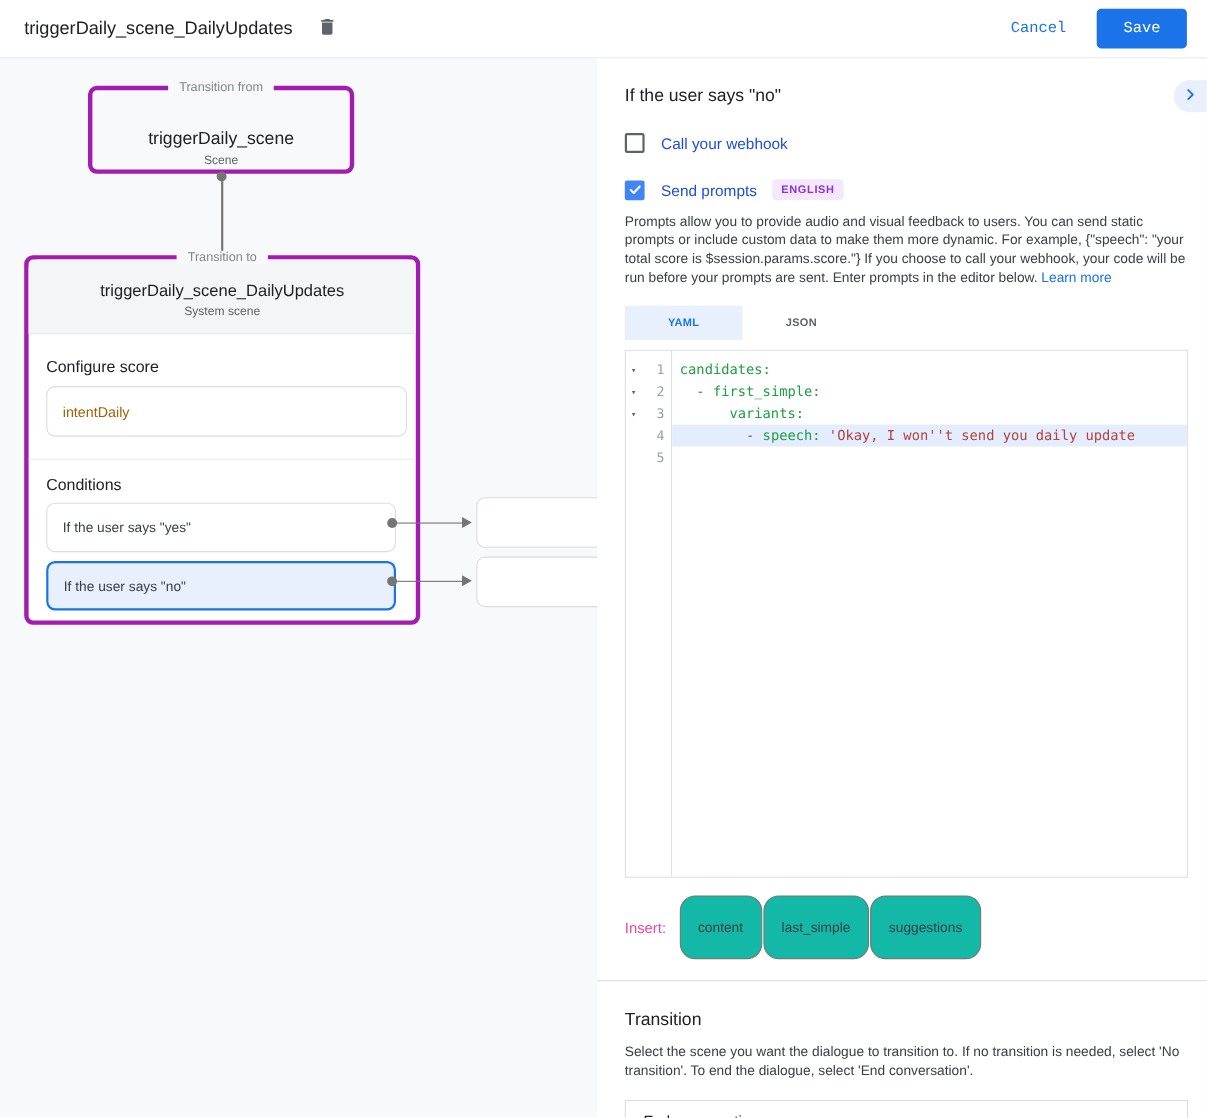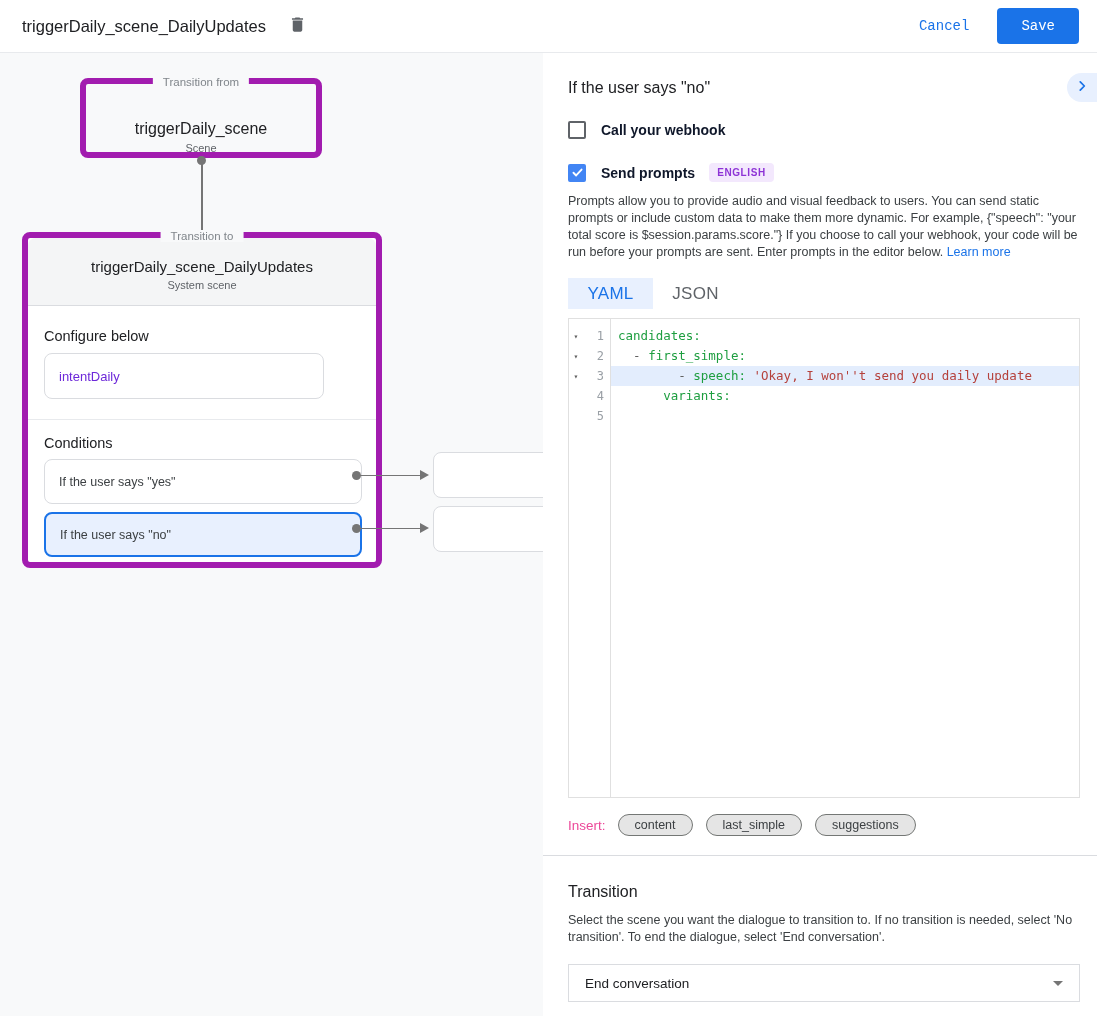--- a/index.html
+++ b/index.html
@@ -11,42 +11,42 @@
   .topbar-title { margin-left:22px; font-size:16.5px; color:#202124; font-weight:400; }
   .trash-btn { margin-left:20px; width:24px; height:24px; border:none; background:transparent; cursor:pointer; display:flex; align-items:center; justify-content:center; }
   .topbar-actions { margin-left:auto; display:flex; align-items:center; gap:28px; padding-right:18px; }
   .cancel-btn { border:none; background:transparent; color:#1a73e8; font-size:14px; font-weight:500; cursor:pointer; font-family:Liberation Mono, monospace; }
   .save-btn { background:#1a73e8; color:#fff; border:none; border-radius:4px; height:36px; padding:0 24px;
               font-size:14px; font-weight:500; cursor:pointer; font-family:Liberation Mono, monospace; }
 
   
   .canvas { position:absolute; top:53px; left:0; width:1097px; height:963px; background:#f8f9fa; z-index:1; }
 
-  .fieldset { position:absolute; border:6px solid #a21caf; border-radius:8px; }
+  .fieldset { position:absolute; border:4px solid #a21caf; border-radius:8px; }
   .legend { position:absolute; top:-8px; left:50%; transform:translateX(-50%); background:#f8f9fa;
             padding:0 10px; font-size:11.5px; color:#80868b; white-space:nowrap; }
 
   .from-node { left:80px; top:25px; width:242px; height:80px; }
   .from-title { margin-top:36px; text-align:center; font-size:16px; color:#202124; }
   .from-sub { margin-top:4px; text-align:center; font-size:11px; color:#5f6368; }
 
   .v-arrow { position:absolute; left:197px; top:103px; width:9px; height:114px; }
   .v-arrow .dot { position:absolute; left:0; top:0; width:9px; height:9px; border-radius:50%; background:#757575; }
   .v-arrow .line { position:absolute; left:4px; top:4px; width:1.5px; height:100px; background:#757575; }
   .v-arrow .head { position:absolute; left:-1px; top:103px; width:0; height:0;
                    border-left:5.5px solid transparent; border-right:5.5px solid transparent; border-top:9px solid #757575; }
 
   .to-node { left:22px; top:179px; width:360px; height:336px; background:#fff; }
   .to-head { height:68px; background:#f4f5f6; border-bottom:1px solid #dadce0; border-radius:8px 8px 0 0; }
   .to-title { padding-top:20px; text-align:center; font-size:15px; color:#202124; }
   .to-sub { margin-top:4px; text-align:center; font-size:11px; color:#5f6368; }
 
   .intent-label { position:absolute; left:16px; top:90px; font-size:14.5px; color:#202124; }
-  .intent-box { position:absolute; left:16px; top:115px; width:280px; height:46px; border:1px solid #dadce0;
-                border-radius:8px; background:#fff; font-size:13px; color:#6d28d9; padding:0 14px; font-family:inherit; }
+  .intent-box { position:absolute; left:16px; top:115px; width:328px; height:46px; border:1px solid #dadce0;
+                border-radius:8px; background:#fff; font-size:13px; color:#a16207; padding:0 14px; font-family:inherit; }
   .section-divider { position:absolute; left:0; top:181px; width:100%; height:1px; background:#e8eaed; }
   .conditions-label { position:absolute; left:16px; top:197px; font-size:14.5px; color:#202124; }
   .cond-row { position:absolute; left:16px; width:318px; height:45px; border:1px solid #dadce0; border-radius:8px;
               background:#fff; display:flex; align-items:center; padding:0 14px; font-size:12.5px; color:#3c4043; cursor:pointer; }
   .cond-row.selected { background:#e8f0fe; border:2px solid #1a73e8; }
   .cond-yes { top:221px; }
   .cond-no { top:274px; }
 
   .h-arrow { position:absolute; width:78px; height:10px; }
   .h-arrow .dot { position:absolute; left:0; top:0; width:9px; height:9px; border-radius:50%; background:#757575; }
@@ -65,49 +65,49 @@
 
   .panel-title { padding-top:26px; font-size:16px; color:#202124; }
 
   .collapse-btn { position:absolute; top:20px; right:0; width:30px; height:29px; background:#e8f0fe;
                   border:none; border-radius:16px 0 0 16px; cursor:pointer; display:flex; align-items:center; justify-content:center; }
 
   .check-row { display:flex; align-items:center; margin-top:24px; }
   .checkbox { width:18px; height:18px; border:2px solid #5f6368; border-radius:2px; background:#fff; flex:none; cursor:pointer; }
   .checkbox.checked { background:#4285f4; border-color:#4285f4; display:flex; align-items:center; justify-content:center; }
   .checkbox.checked svg { display:block; }
-  .check-label { margin-left:15px; font-size:14px; font-weight:700; color:#0f172a; }
+  .check-label { margin-left:15px; font-size:14px; font-weight:400; color:#1d4ed8; }
   .lang-badge { margin-left:14px; background:#f3e8fd; color:#8d33d6; font-size:10px; font-weight:700;
                 letter-spacing:.6px; padding:4px 8px; border-radius:4px; }
 
   .desc { margin-top:11px; font-size:12.5px; line-height:17px; color:#3c4043; }
   .learn-more { color:#1a73e8; text-decoration:none; cursor:pointer; }
 
   .tabs { display:flex; margin-top:17px; }
-  .tab { width:85px; height:31px; display:flex; align-items:center; justify-content:center;
-         font-size:17px; font-weight:400; letter-spacing:.3px; color:#5f6368; cursor:pointer; }
+  .tab { width:107px; height:31px; display:flex; align-items:center; justify-content:center;
+         font-size:10px; font-weight:700; letter-spacing:.3px; color:#5f6368; cursor:pointer; }
   .tab.active { background:#e8f0fe; color:#1a73e8; }
 
   .editor { margin-top:9px; margin-left:25px; margin-right:17px; height:480px; border:1px solid #e0e0e0;
             display:flex; font-family:"DejaVu Sans Mono", monospace; font-size:12.5px; overflow:hidden; background:#fff; }
   .gutter { width:42px; flex:none; border-right:1px solid #e0e0e0; padding-top:7px; }
   .gutter-row { height:20px; display:flex; align-items:center; }
   .fold { width:14px; text-align:center; font-size:8px; color:#616161; cursor:pointer; }
   .lnum { flex:1; text-align:right; padding-right:6px; color:#9aa0a6; font-size:12px; }
   .code-area { flex:1; padding-top:7px; overflow:hidden; cursor:text; }
   .code-line { height:20px; line-height:20px; white-space:pre; padding-left:7px; }
   .code-line.hl { background:#e3edfd; }
   .tok-key { color:#1e9e40; }
   .tok-punct { color:#616161; }
   .tok-str { color:#b5413c; }
   .tok-plain { color:#3c4043; }
 
   .insert-row { display:flex; align-items:center; margin-top:16px; }
   .insert-label { font-size:13.5px; color:#ec4899; margin-right:12px; }
-  .chip { border:1px solid #747775; border-radius:14px; background:#e5e5e5; padding:3px 16px; margin-right:13px;
+  .chip { border:1px solid #747775; border-radius:14px; background:#14b8a6; padding:21px 16px; margin-right:1px;
           font-size:12.5px; color:#3c4043; cursor:pointer; font-family:inherit; }
 
   .panel-divider { margin-top:19px; width:100%; height:1px; background:#dadce0; }
 
   .transition-title { padding-top:27px; font-size:16px; color:#202124; }
   .transition-desc { margin-top:11px; font-size:12.5px; line-height:17px; color:#3c4043; }
   .select-box { margin-top:18px; margin-left:25px; margin-right:17px; height:38px; border:1px solid #dadce0;
                 background:#fff; display:flex; align-items:center; padding:0 16px; font-size:13.5px; color:#202124; cursor:pointer; }
   .select-caret { margin-left:auto; width:0; height:0; border-left:5px solid transparent; border-right:5px solid transparent;
                   border-top:5.5px solid #757575; }
@@ -143,21 +143,21 @@
       <div class="line"></div>
       <div class="head"></div>
   </div>
 
   <div class="fieldset to-node">
     <span class="legend">Transition to</span>
     <div class="to-head">
       <div class="to-title">triggerDaily_scene_DailyUpdates</div>
       <div class="to-sub">System scene</div>
     </div>
-    <div class="intent-label">Configure below</div>
+    <div class="intent-label">Configure score</div>
     <input class="intent-box" value="intentDaily" style="">
     <div class="section-divider"></div>
     <div class="conditions-label">Conditions</div>
     <div class="cond-row cond-yes">If the user says "yes"</div>
     <div class="cond-row cond-no selected">If the user says "no"</div>
   </div>
 
   <div class="h-arrow ha1">
     <div class="dot"></div>
       <div class="line"></div>
@@ -225,22 +225,22 @@
           <span class="lnum">4</span>
         </div>
         <div class="gutter-row">
           <span class="fold"></span>
           <span class="lnum">5</span>
         </div>
       </div>
     <div class="code-area">
         <div class="code-line"><span class="tok-key">candidates:</span></div>
         <div class="code-line"><span class="tok-plain">  </span><span class="tok-punct">- </span><span class="tok-key">first_simple:</span></div>
+        <div class="code-line"><span class="tok-plain">      </span><span class="tok-key">variants:</span></div>
         <div class="code-line hl"><span class="tok-plain">        </span><span class="tok-punct">- </span><span class="tok-key">speech: </span><span class="tok-str">'Okay, I won''t send you daily update</span></div>
-        <div class="code-line"><span class="tok-plain">      </span><span class="tok-key">variants:</span></div>
         <div class="code-line"></div>
       </div>
   </div>
 
   <div class="insert-row pad">
     <span class="insert-label">Insert:</span>
     <span id="chips"><button class="chip">content</button><button class="chip">last_simple</button><button class="chip">suggestions</button></span>
   </div>
 
   <div class="panel-divider"></div>

